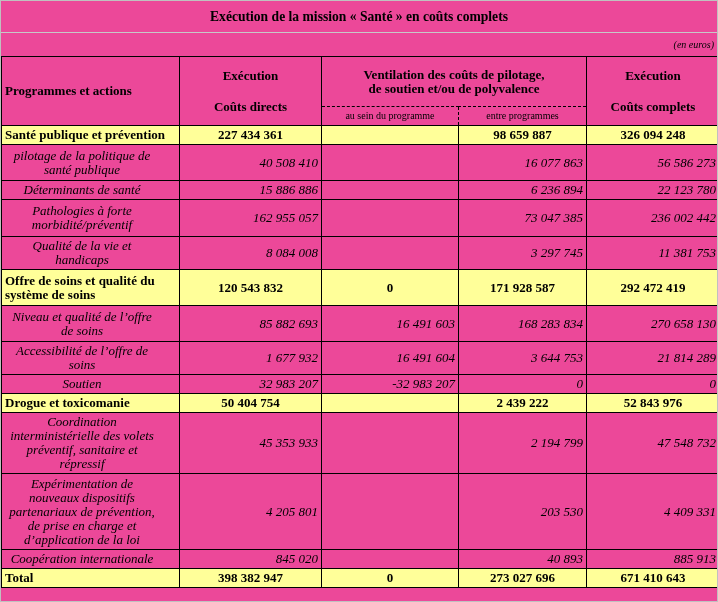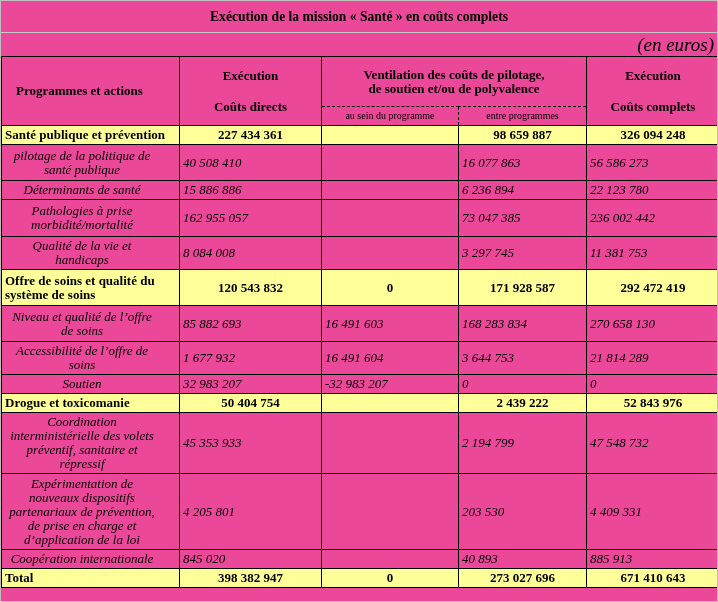--- a/index.html
+++ b/index.html
@@ -18,21 +18,21 @@
     box-sizing:border-box;
     height:32px;
     border-bottom:1px solid #c8c8c8;
     display:flex; align-items:center; justify-content:center;
     font-weight:bold; font-size:13.6px;
   }
   .units {
     box-sizing:border-box;
     height:23px;
     display:flex; align-items:center; justify-content:flex-end;
-    font-style:italic; font-size:19px;
+    font-style:italic; font-size:10px;
     padding-right:3px;
   }
 
   table.cost-table {
     border-collapse:collapse;
     table-layout:fixed;
     width:100%;
   }
   col.c1{width:178px} col.c2{width:142px} col.c3{width:137px} col.c4{width:128px} col.c5{width:133px}
 
@@ -42,21 +42,21 @@
     line-height:14px;
     padding:2px 3px;
     vertical-align:middle;
     overflow:hidden;
   }
 
   thead tr:first-child { height:50px; }
   thead tr:nth-child(2) { height:19px; }
 
   th { font-weight:bold; text-align:center;margin-top:21px; }
-  .th-programs { text-align:left; padding-left:14px; }
+  .th-programs { text-align:left; padding-left:3px; }
   .th-stack span { display:block; }
   .th-stack span + span { margin-top:17px; }
   .th-vent span { display:block; }
   .th-vent { border-bottom:1px dashed var(--line); }
   th.sub { font-weight:normal; font-size:10px; padding:1px 2px; }
   th.sub-within { border-top:1px dashed var(--line); border-right:1px dashed var(--line); }
   th.sub-between { border-top:1px dashed var(--line); border-left:1px dashed var(--line); }
 
   
   tbody tr:nth-child(1){height:19px}
@@ -75,21 +75,21 @@
   tbody tr:nth-child(14){height:19px}
 
   .c-num { white-space:nowrap;margin-top:47px; }
 
   .row-section, .row-total { background:var(--hl); font-weight:bold; }
   .row-section .c-label, .row-total .c-label { text-align:left; }
   .row-section .c-num, .row-total .c-num { text-align:center; }
 
   .row-action { font-style:italic; }
   .row-action .c-label { text-align:center; padding-right:20px; }
-  .row-action .c-num { }
+  .row-action .c-num { text-align:right; }
 
   .source {
     box-sizing:border-box;
     height:22px;
     display:flex; align-items:center;
     font-style:italic; font-size:13px;
     padding-left:4px;
   }
 </style>
 </head>
@@ -144,21 +144,21 @@
           <td class="c-num">56 586 273</td>
         </tr>
         <tr class="row-action">
           <td class="c-label">Déterminants de santé</td>
           <td class="c-num">15 886 886</td>
           <td class="c-num"></td>
           <td class="c-num">6 236 894</td>
           <td class="c-num">22 123 780</td>
         </tr>
         <tr class="row-action">
-          <td class="c-label">Pathologies à prise morbidité/mortalité</td>
+          <td class="c-label">Pathologies à forte morbidité/préventif</td>
           <td class="c-num">162 955 057</td>
           <td class="c-num"></td>
           <td class="c-num">73 047 385</td>
           <td class="c-num">236 002 442</td>
         </tr>
         <tr class="row-action">
           <td class="c-label">Qualité de la vie et handicaps</td>
           <td class="c-num">8 084 008</td>
           <td class="c-num"></td>
           <td class="c-num">3 297 745</td>

